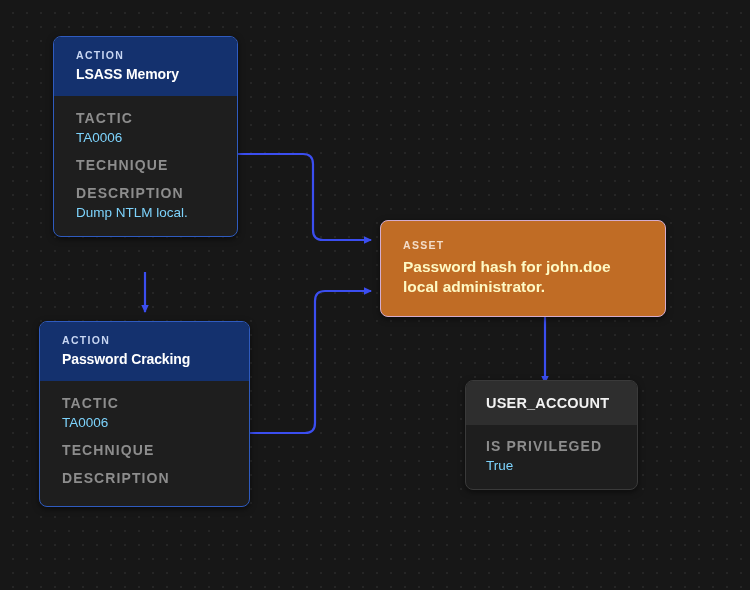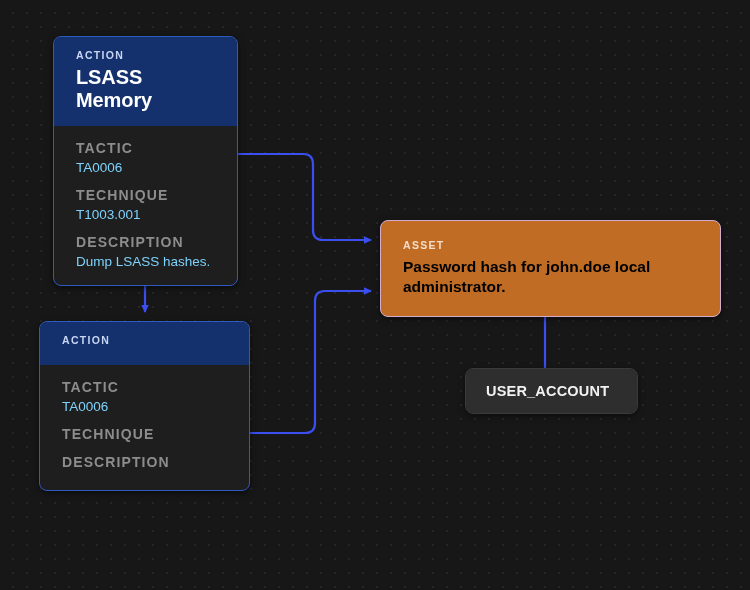--- a/index.html
+++ b/index.html
@@ -47,21 +47,21 @@
     padding: 12px 20px 14px 22px;
   }
   .node-action .hdr-kind {
     font-size: 10.5px;
     font-weight: bold;
     letter-spacing: 1.3px;
     color: #c8d6f2;
     margin-bottom: 5px;
   }
   .node-action .hdr-title {
-    font-size: 20px;
+    font-size: 14px;
     font-weight: bold;
     color: #ffffff;
     letter-spacing: -0.1px;
   }
   .node-body {
     padding: 14px 20px 16px 22px;
   }
   .field {
     margin-bottom: 12px;
   }
@@ -90,21 +90,21 @@
   .node-asset .hdr-kind {
     font-size: 10.5px;
     font-weight: bold;
     letter-spacing: 1.3px;
     color: #f3ddc9;
     margin-bottom: 6px;
   }
   .node-asset .hdr-title {
     font-size: 15.5px;
     font-weight: bold;
-    color: #000000;
+    color: #fef9c3;
     line-height: 1.32;
   }
 
   
   .node-entity {
     background: #1e1e1e;
     border: 1px solid #3a3a3a;
     box-shadow: 0 2px 6px rgba(0,0,0,0.5);
   }
   .node-entity .node-header {
@@ -147,53 +147,59 @@
       <div class="hdr-kind">ACTION</div>
       <div class="hdr-title">LSASS Memory</div>
     </div>
     <div class="node-body">
       <div class="field">
         <div class="field-label">TACTIC</div>
         <div class="field-value">TA0006</div>
       </div>
       <div class="field">
         <div class="field-label">TECHNIQUE</div>
-        <div class="field-value">T1003.001</div>
       </div>
       <div class="field">
         <div class="field-label">DESCRIPTION</div>
-        <div class="field-value">Dump LSASS hashes.</div>
+        <div class="field-value">Dump NTLM local.</div>
       </div>
     </div>
   </div>
 
   <div class="node node-action" style="left:39px; top:321px; width:211px;">
     <div class="node-header">
       <div class="hdr-kind">ACTION</div>
+      <div class="hdr-title">Password Cracking</div>
     </div>
     <div class="node-body">
       <div class="field">
         <div class="field-label">TACTIC</div>
         <div class="field-value">TA0006</div>
       </div>
       <div class="field">
         <div class="field-label">TECHNIQUE</div>
       </div>
       <div class="field">
         <div class="field-label">DESCRIPTION</div>
       </div>
     </div>
   </div>
 
-  <div class="node node-asset" style="left:380px; top:220px; width:341px;">
+  <div class="node node-asset" style="left:380px; top:220px; width:286px;">
     <div class="asset-inner">
       <div class="hdr-kind">ASSET</div>
       <div class="hdr-title">Password hash for john.doe local administrator.</div>
     </div>
   </div>
 
-  <div class="node node-entity" style="left:465px; top:368px; width:173px;">
+  <div class="node node-entity" style="left:465px; top:380px; width:173px;">
     <div class="node-header">
       <div class="hdr-title">USER_ACCOUNT</div>
     </div>
+    <div class="node-body">
+      <div class="field">
+        <div class="field-label">IS PRIVILEGED</div>
+        <div class="field-value">True</div>
+      </div>
+    </div>
   </div>
 
 </div>
 
 </body></html>

